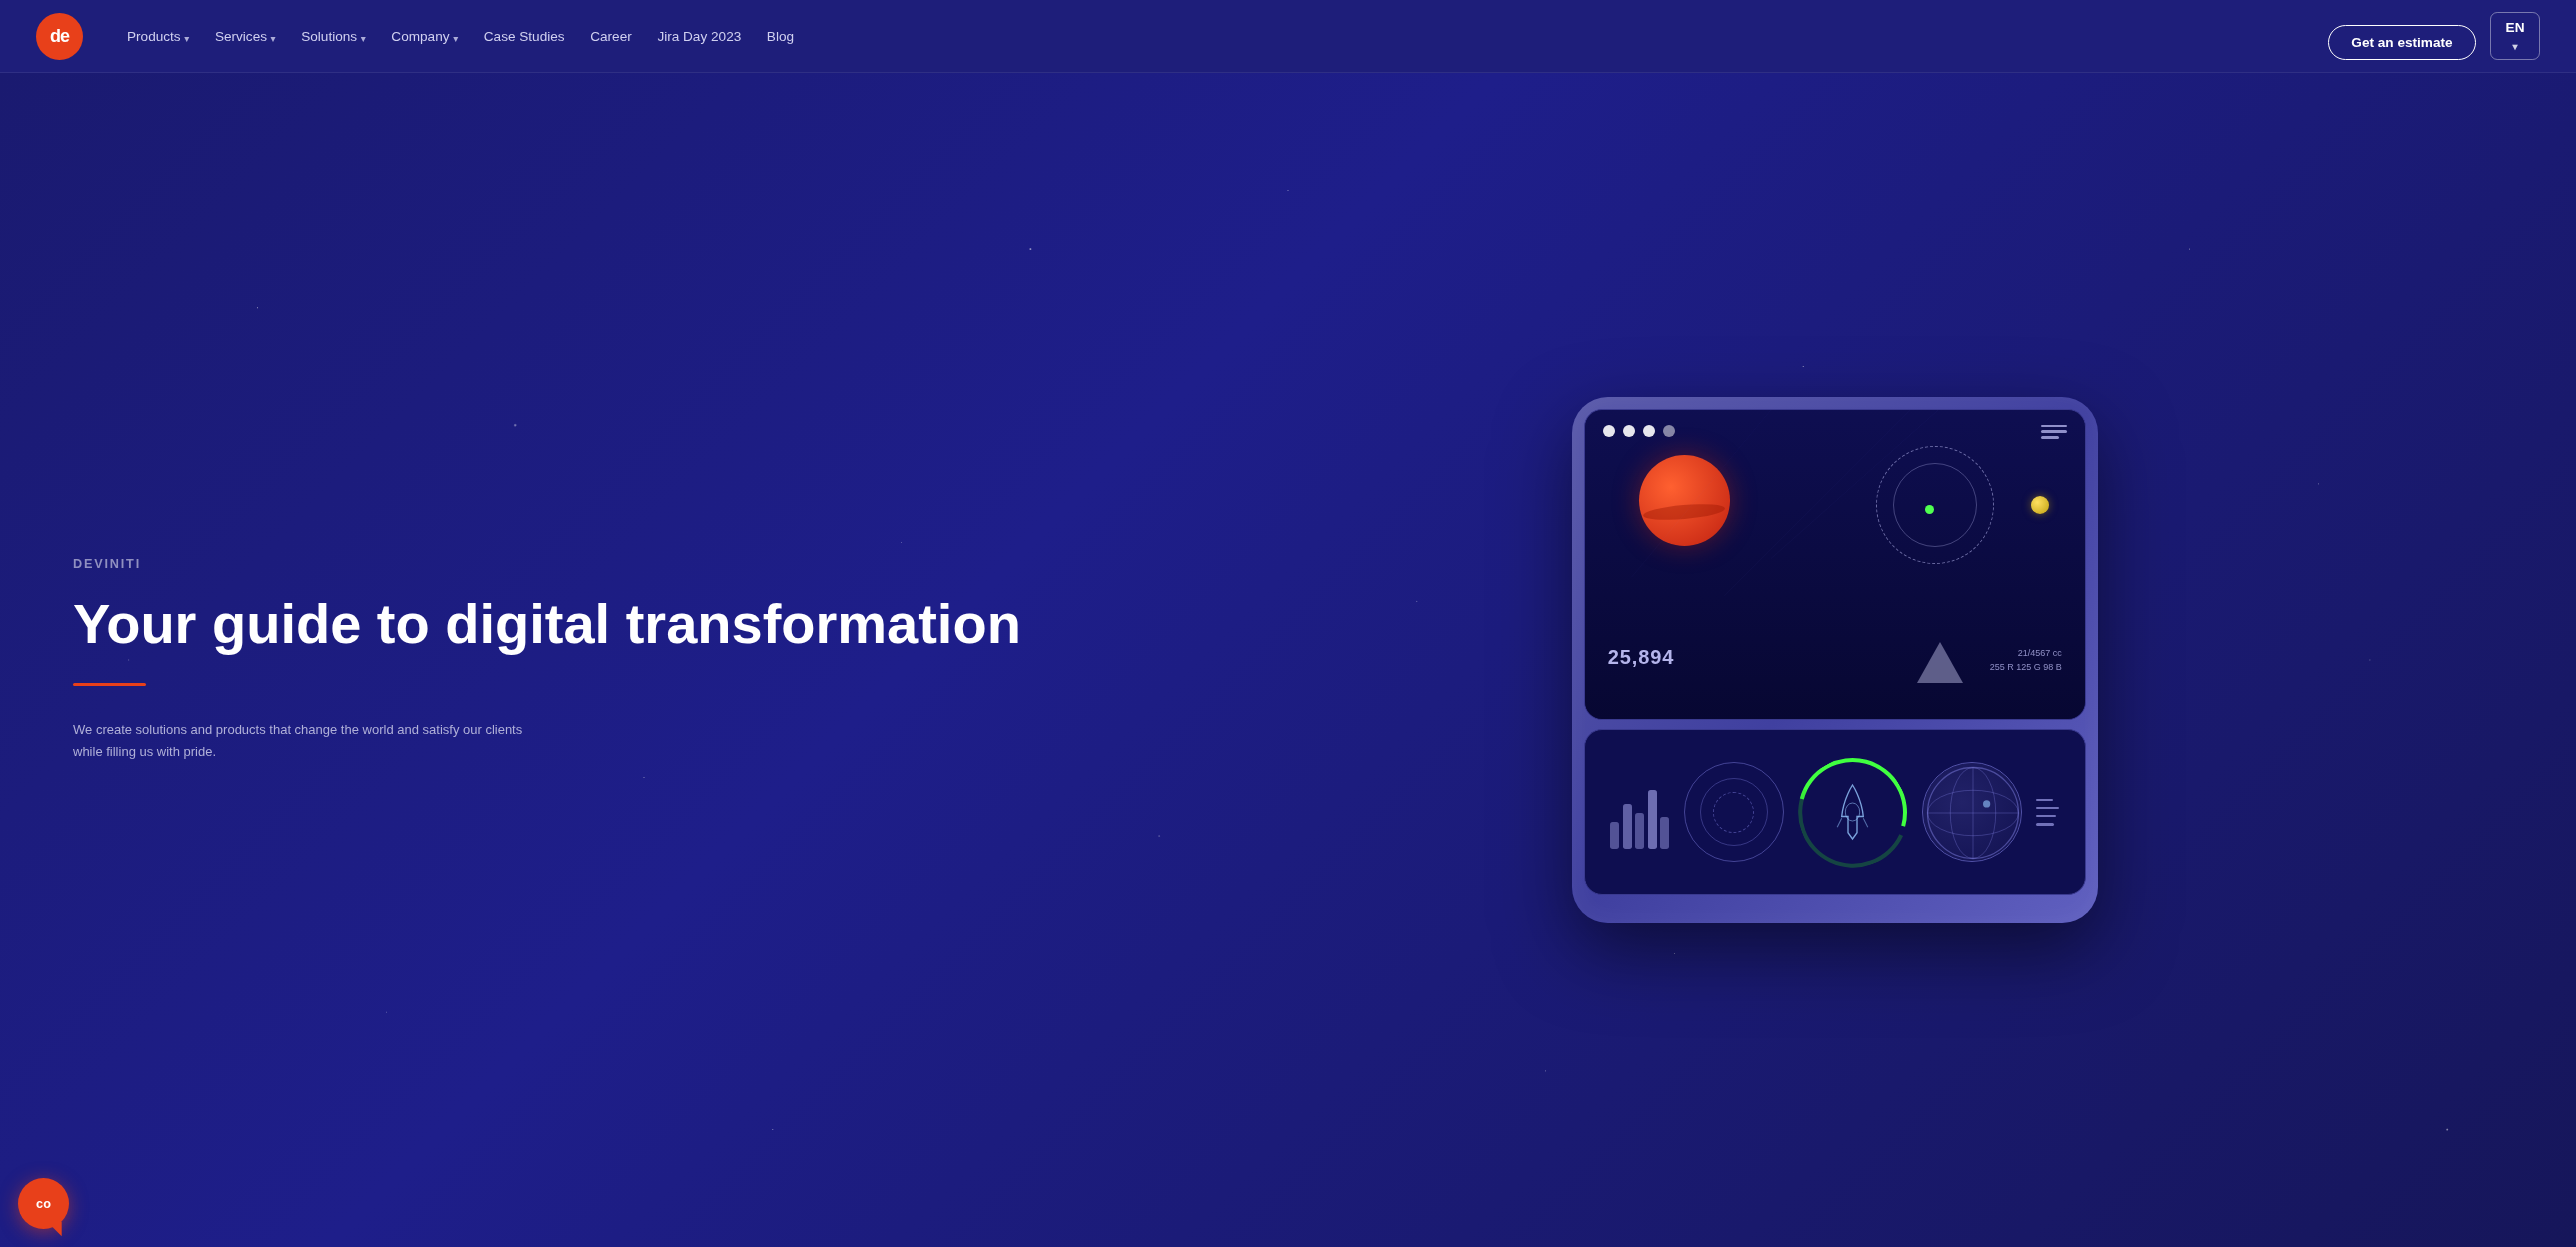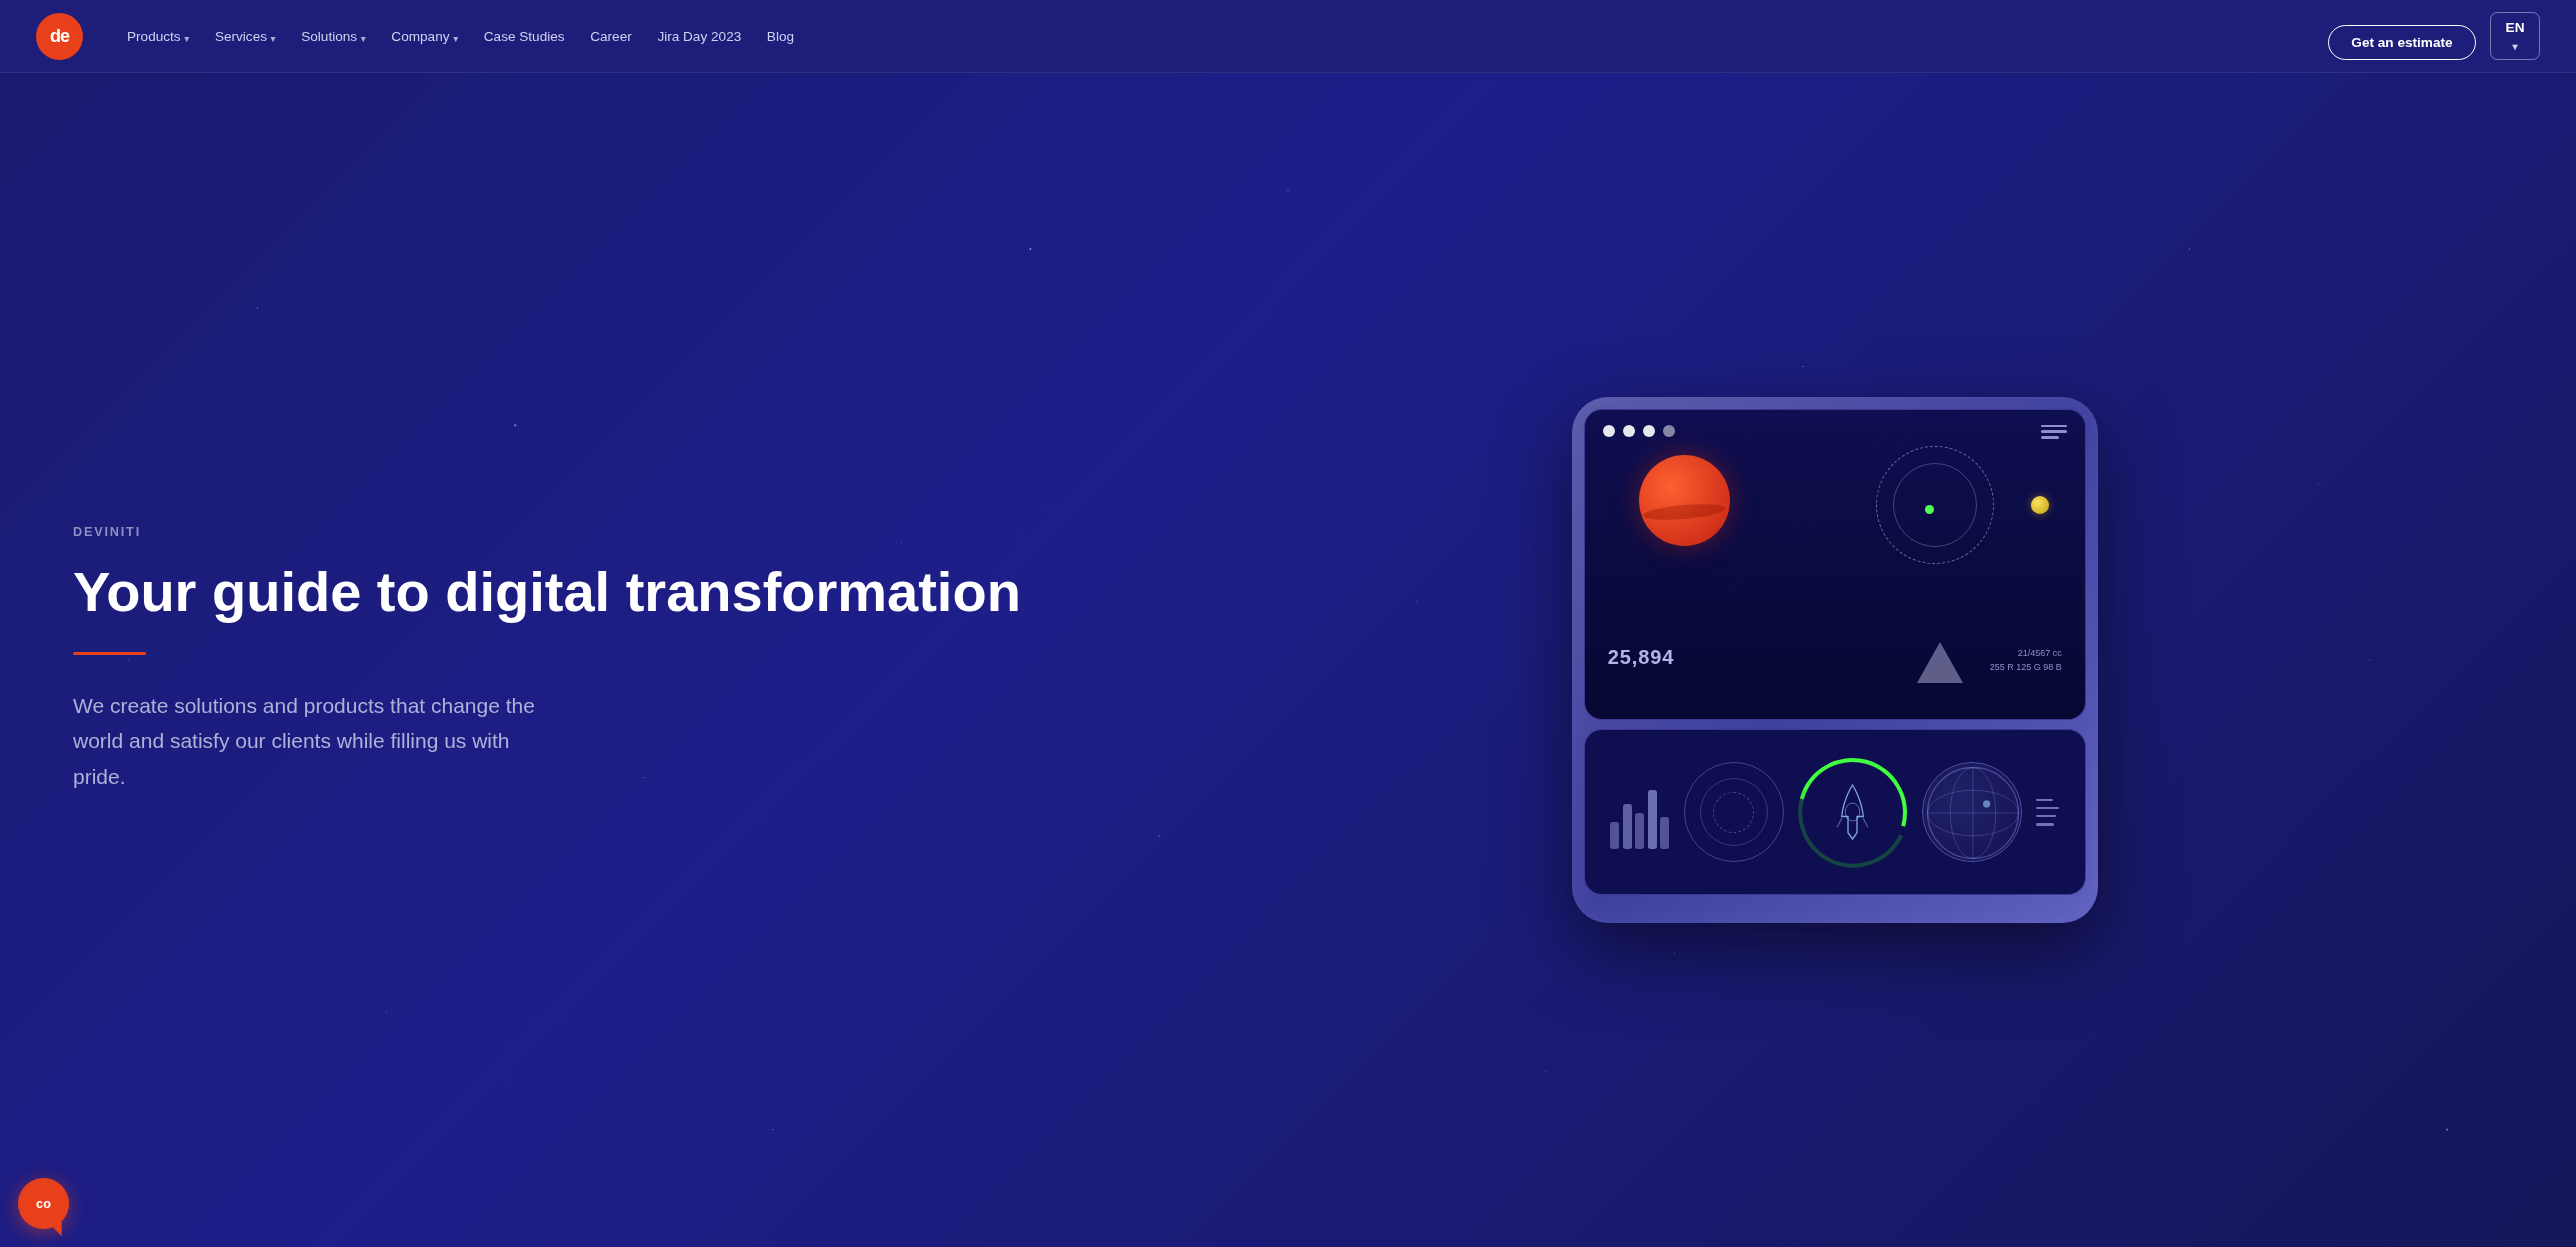--- a/index.html
+++ b/index.html
@@ -170,21 +170,21 @@
     .hero-divider {
       width: 73px;
       height: 2.7px;
       background: #e8401a;
       margin-bottom: 33px;
       border-radius: 1.8px;
     }
 
     .hero-description {
       color: #b0b0d8;
-      font-size: 21px;
+      font-size: 13px;
       line-height: 1.7;
       max-width: 472px;
     }
 
     .hero-visual {
       flex: 0 0 55%;
       z-index: 2;
       display: flex;
       justify-content: center;
       align-items: center;

